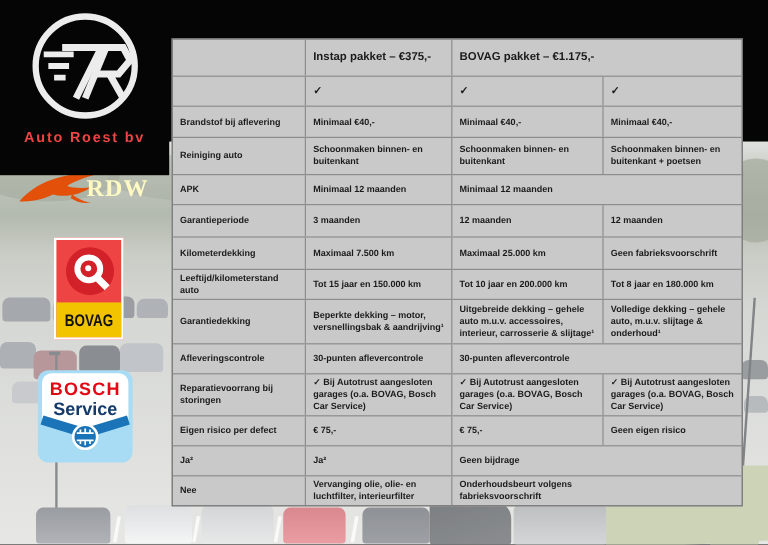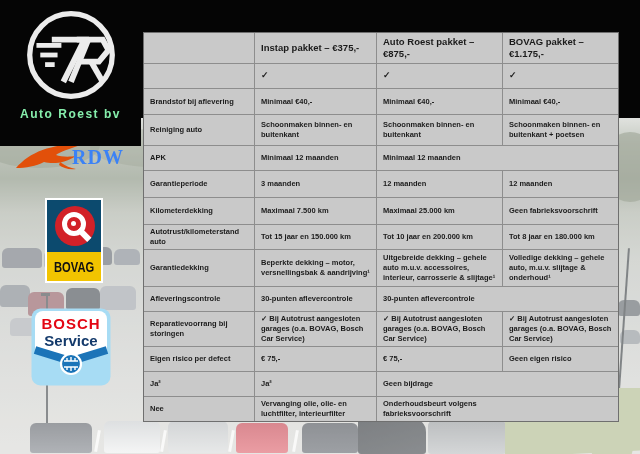--- a/index.html
+++ b/index.html
@@ -11,27 +11,27 @@
   .treeclump{position:absolute;border-radius:50%;background:#79836f;opacity:.55;}
   .car{position:absolute;border-radius:6px 6px 3px 3px;}
   .pline{position:absolute;width:3px;background:rgba(255,255,255,.75);}
   .grass{position:absolute;background:#b6c199;}
   .pole{position:absolute;background:#565b5e;}
   .veil{position:absolute;left:0;top:118px;width:640px;height:336px;background:rgba(255,255,255,.30);z-index:2;}
   
   .brand{position:absolute;left:0;top:0;width:141px;height:146px;background:#050505;z-index:4;
          display:flex;flex-direction:column;align-items:center;}
   .brand svg{margin-top:7px;}
-  .brand-name{color:#86efac;font-weight:bold;font-size:12px;letter-spacing:1.5px;margin-top:4px;white-space:nowrap;}
+  .brand-name{color:#ef4444;font-weight:bold;font-size:12px;letter-spacing:1.5px;margin-top:4px;white-space:nowrap;}
   
   .logo-layer{position:absolute;inset:0;z-index:3;}
   .rdw{position:absolute;left:16px;top:142px;width:124px;height:38px;}
   .rdw-text{position:absolute;left:56px;top:4px;font-family:"Liberation Serif",serif;font-weight:bold;
-            font-size:20px;color:#3b82f6;letter-spacing:1px;}
-  .bovag{position:absolute;left:45px;top:198px;width:58px;height:85px;border:2px solid #fff;background:#0c4a6e;box-sizing:border-box;}
+            font-size:20px;color:#fef9c3;letter-spacing:1px;}
+  .bovag{position:absolute;left:45px;top:198px;width:58px;height:85px;border:2px solid #fff;background:#ef4444;box-sizing:border-box;}
   .bovag-top{position:relative;height:52px;}
   .bovag-circle{position:absolute;left:8px;top:6px;width:40px;height:40px;border-radius:50%;background:#d22128;}
   .bovag-ring{position:absolute;left:7px;top:6px;width:14px;height:14px;border:5px solid #fff;border-radius:50%;}
   .bovag-dot{position:absolute;left:16px;top:15px;width:5px;height:5px;background:#fff;border-radius:50%;}
   .bovag-tail{position:absolute;left:26px;top:21px;width:6px;height:15px;background:#fff;transform:rotate(-45deg);}
   .bovag-bottom{height:29px;background:#f2c400;display:flex;align-items:center;justify-content:center;}
   .bovag-text{font-weight:bold;font-size:14px;color:#111;transform:scaleX(.8);letter-spacing:0;}
   .bosch{position:absolute;left:31px;top:308px;width:80px;height:78px;}
   
   .comp-table{position:absolute;left:143px;top:32px;width:474px;background:#c9c9c9;z-index:5;
@@ -137,21 +137,20 @@
         <path d="M71,57 L83,78"></path>
       </g>
     </svg>
     <div class="brand-name">Auto Roest bv</div>
   </div>
 
   <div class="comp-table">
     <div class="t-row t-head" style="height:30px">
       <div class="cell"></div>
       <div class="cell">Instap pakket – €375,-</div>
-      <div class="cell">Auto Roest pakket – €875,-</div>
       <div class="cell">BOVAG pakket – €1.175,-</div>
     </div>
     <div class="t-row" style="height:25px">
       <div class="cell"></div>
       <div class="cell check">✓</div>
       <div class="cell check">✓</div>
       <div class="cell check">✓</div>
     </div>
     <div class="t-row" style="height:26px">
       <div class="cell">Brandstof bij aflevering</div>
@@ -176,21 +175,21 @@
       <div class="cell">12 maanden</div>
       <div class="cell">12 maanden</div>
     </div>
     <div class="t-row" style="height:27px">
       <div class="cell">Kilometerdekking</div>
       <div class="cell">Maximaal 7.500 km</div>
       <div class="cell">Maximaal 25.000 km</div>
       <div class="cell">Geen fabrieksvoorschrift</div>
     </div>
     <div class="t-row" style="height:25px">
-      <div class="cell">Autotrust/kilometerstand auto</div>
+      <div class="cell">Leeftijd/kilometerstand auto</div>
       <div class="cell">Tot 15 jaar en 150.000 km</div>
       <div class="cell">Tot 10 jaar en 200.000 km</div>
       <div class="cell">Tot 8 jaar en 180.000 km</div>
     </div>
     <div class="t-row" style="height:37px">
       <div class="cell">Garantiedekking</div>
       <div class="cell">Beperkte dekking – motor, versnellingsbak &amp; aandrijving¹</div>
       <div class="cell">Uitgebreide dekking – gehele auto m.u.v. accessoires, interieur, carrosserie &amp; slijtage¹</div>
       <div class="cell">Volledige dekking – gehele auto, m.u.v. slijtage &amp; onderhoud¹</div>
     </div>

